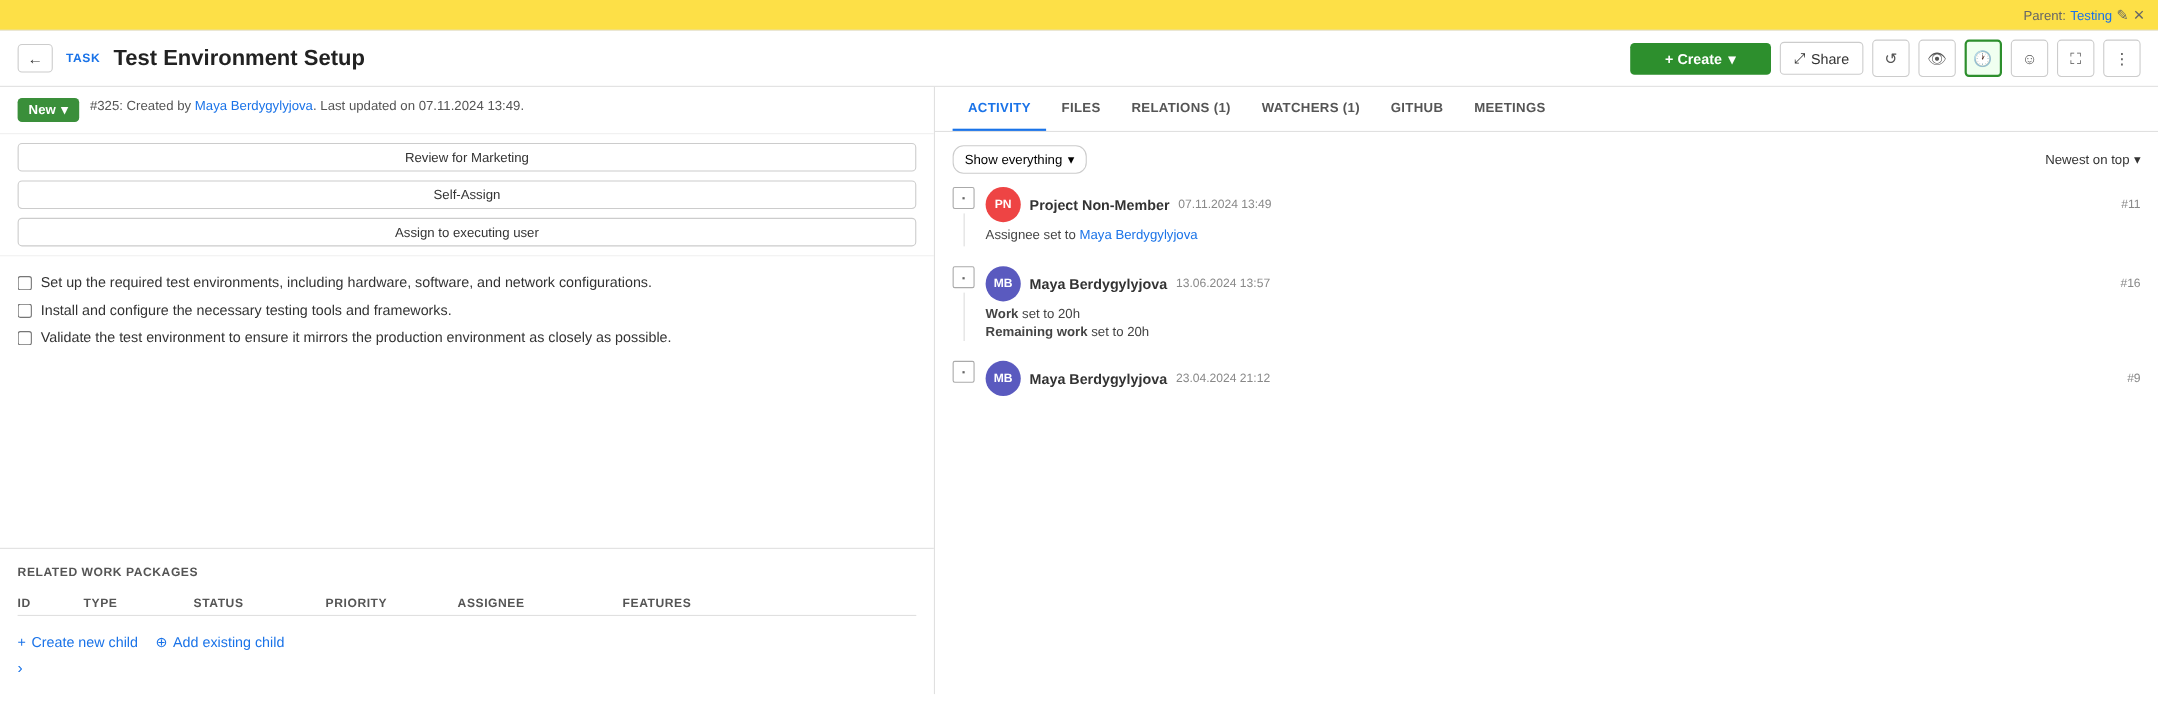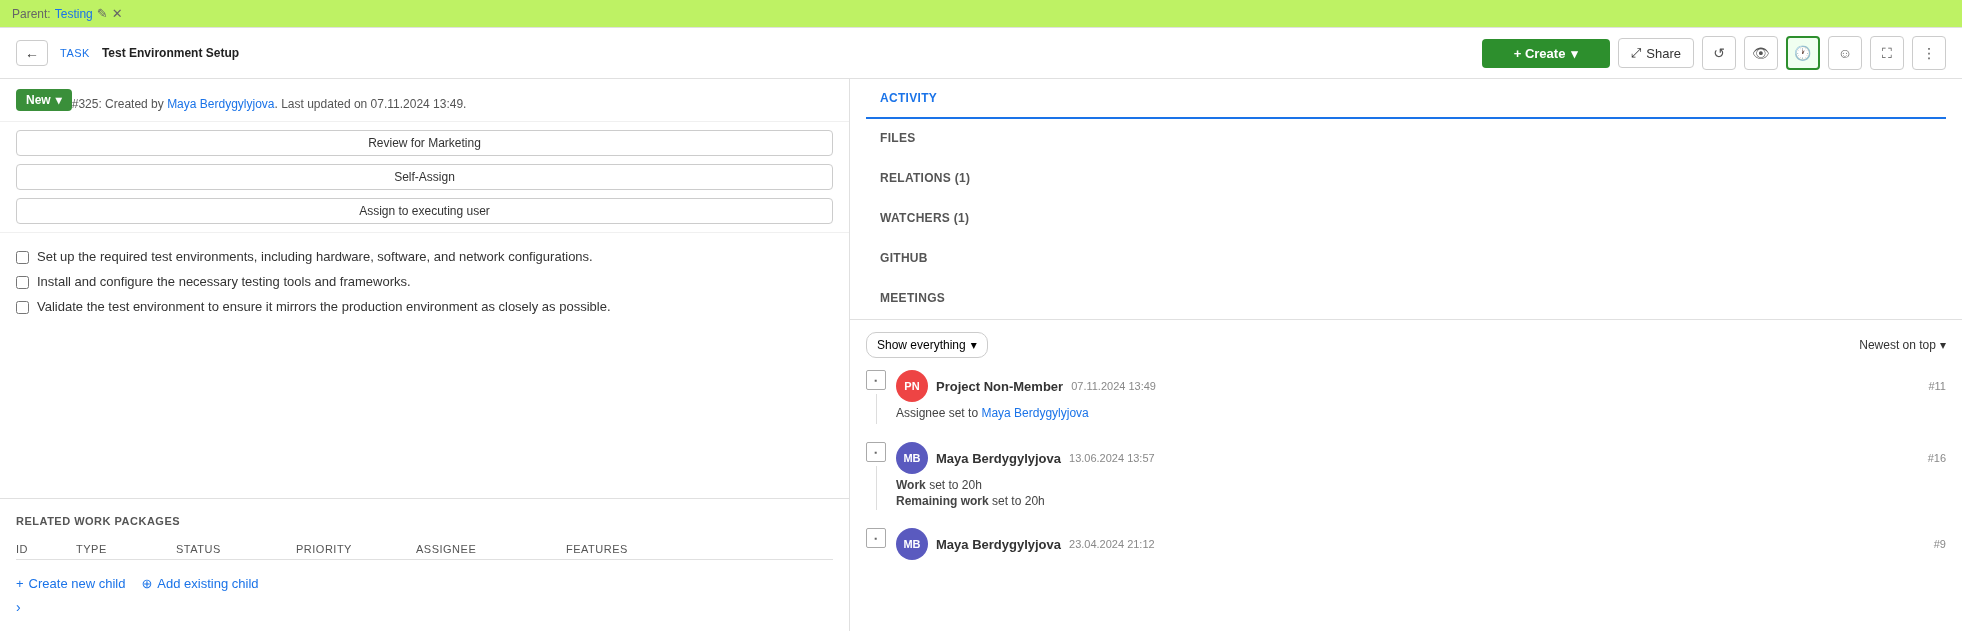--- a/index.html
+++ b/index.html
@@ -3,22 +3,23 @@
   <meta charset="utf-8">
   <style>
     * { box-sizing: border-box; margin: 0; padding: 0; }
     body { font-family: -apple-system, BlinkMacSystemFont, 'Segoe UI', sans-serif; font-size: 13px; background: #fff; color: #333; height: 642px; overflow: hidden; }
 
     .top-bar {
       display: flex;
       align-items: center;
       padding: 6px 12px;
       border-bottom: 1px solid #e0e0e0;
-      background: #bef264;
+      background: #fde047;
       gap: 8px;
+      justify-content: flex-end;
     }
     .parent-label {
       font-size: 12px;
       color: #666;
       display: flex;
       align-items: center;
       gap: 4px;
     }
     .parent-label a { color: #1a73e8; text-decoration: none; }
     .parent-label .icon-btn { background: none; border: none; cursor: pointer; color: #666; font-size: 13px; }
@@ -40,26 +41,26 @@
       background: none;
       border: 1px solid #ccc;
       border-radius: 4px;
       padding: 4px 8px;
       cursor: pointer;
       font-size: 14px;
       color: #333;
     }
     .task-label {
       font-size: 11px;
-      font-weight: 400;
+      font-weight: 700;
       color: #1a73e8;
       letter-spacing: 0.5px;
     }
     .task-title {
-      font-size: 12px;
+      font-size: 20px;
       font-weight: 600;
       color: #222;
     }
     .header-right {
       display: flex;
       align-items: center;
       gap: 8px;
     }
     .create-btn {
       background: #2d8f2d;
@@ -118,22 +119,23 @@
     }
     .right-panel {
       flex: 1;
       display: flex;
       flex-direction: column;
       overflow-y: auto;
     }
 
     .status-row {
       display: flex;
-      align-items: flex-end;
+      align-items: flex-start;
       padding: 10px 16px;
+      gap: 10px;
       border-bottom: 1px solid #f0f0f0;
     }
     .status-badge {
       background: #3a8f3a;
       color: #fff;
       border-radius: 4px;
       padding: 4px 10px;
       font-size: 12px;
       font-weight: 600;
       display: flex;
@@ -189,21 +191,21 @@
       font-size: 11px;
       font-weight: 700;
       color: #555;
       letter-spacing: 0.5px;
       margin-bottom: 12px;
     }
     .table-header {
       display: grid;
       grid-template-columns: 60px 100px 120px 120px 150px 150px;
       font-size: 11px;
-      font-weight: 400;
+      font-weight: 700;
       color: #555;
       letter-spacing: 0.5px;
       padding: 4px 0;
       border-bottom: 1px solid #e0e0e0;
       margin-bottom: 8px;
     }
     .table-actions {
       display: flex;
       gap: 16px;
       padding: 8px 0;
@@ -225,21 +227,20 @@
       color: #1a73e8;
       font-size: 14px;
     }
 
     
     .tabs-row {
       display: flex;
       border-bottom: 1px solid #e0e0e0;
       padding: 0 16px;
       gap: 0;
-      flex-direction: column;
     }
     .tab-item {
       padding: 12px 14px;
       font-size: 12px;
       font-weight: 600;
       color: #555;
       cursor: pointer;
       border-bottom: 2px solid transparent;
       letter-spacing: 0.3px;
     }

